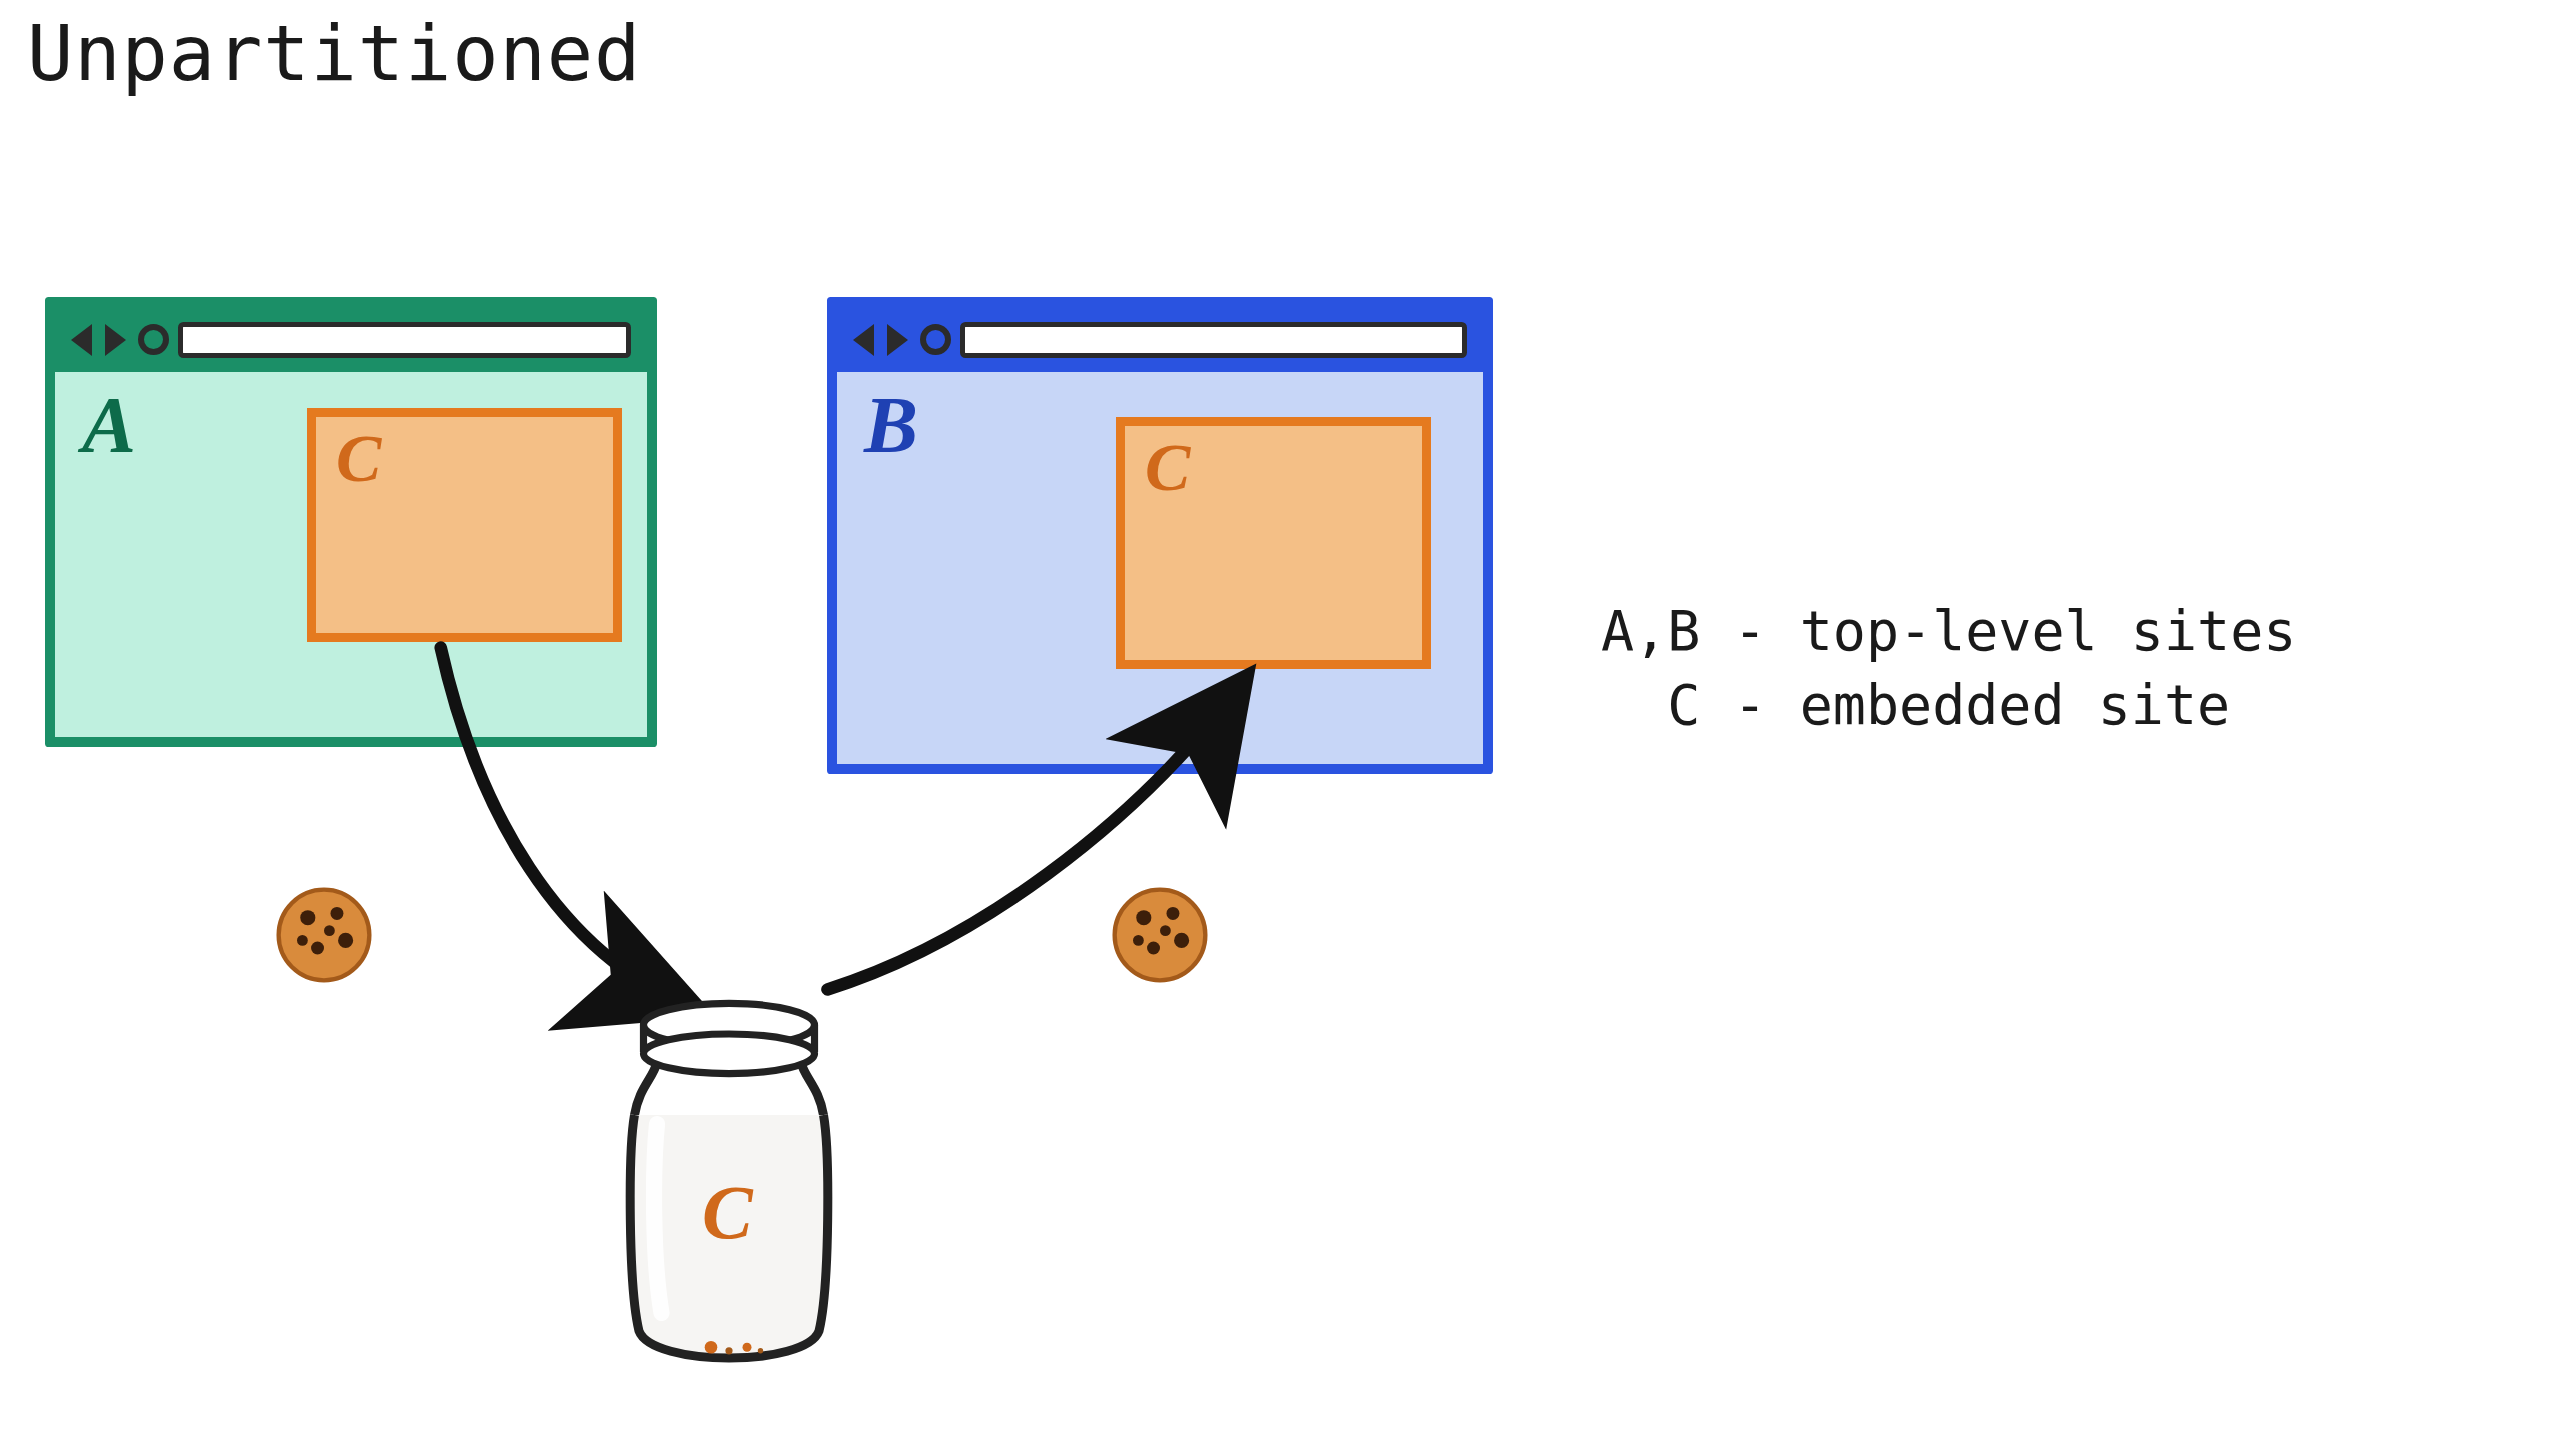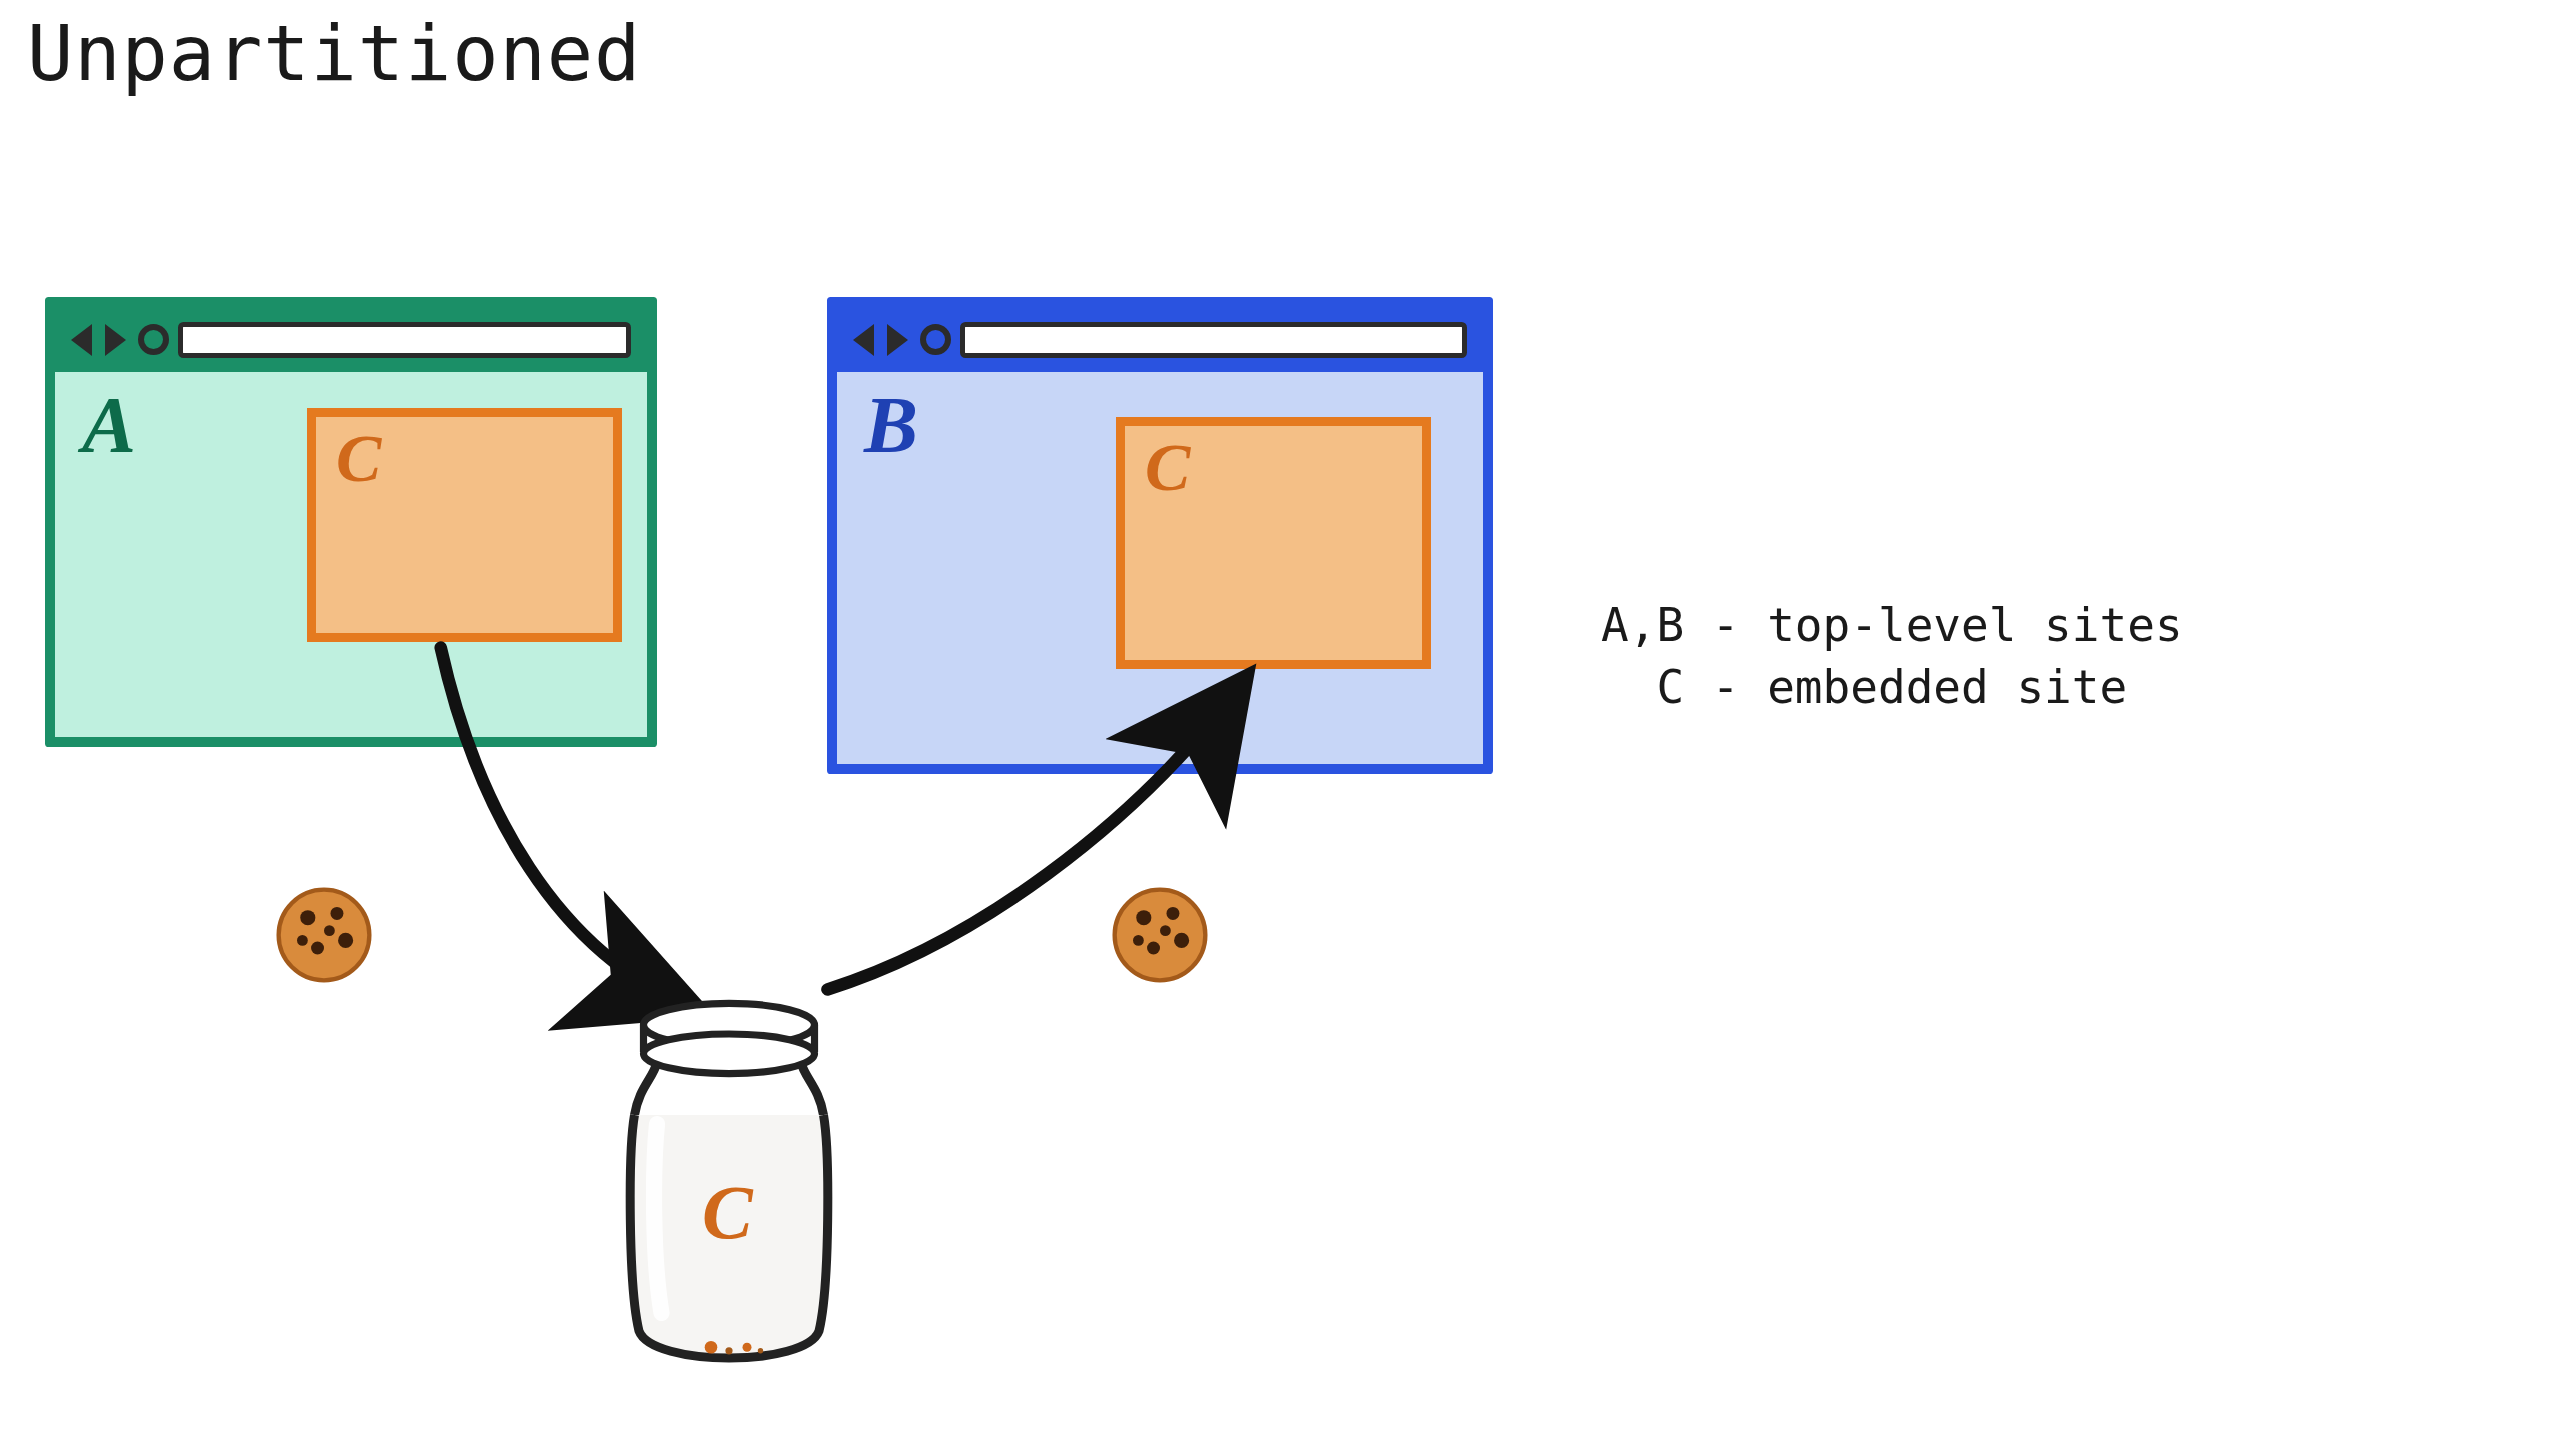--- a/index.html
+++ b/index.html
@@ -21,21 +21,21 @@
     left: 27px;
     top: 9px;
     font-size: 77px;
     font-weight: 500;
     letter-spacing: 0.9px;
   }
   .legend {
     position: absolute;
     left: 1601px;
     top: 594px;
-    font-size: 46px;
+    font-size: 55px;
     line-height: 1.35;
     white-space: pre;
   }
 
   
   .browser {
     position: absolute;
     border-style: solid;
     border-width: 10.8px;
     border-radius: 3.6px;

